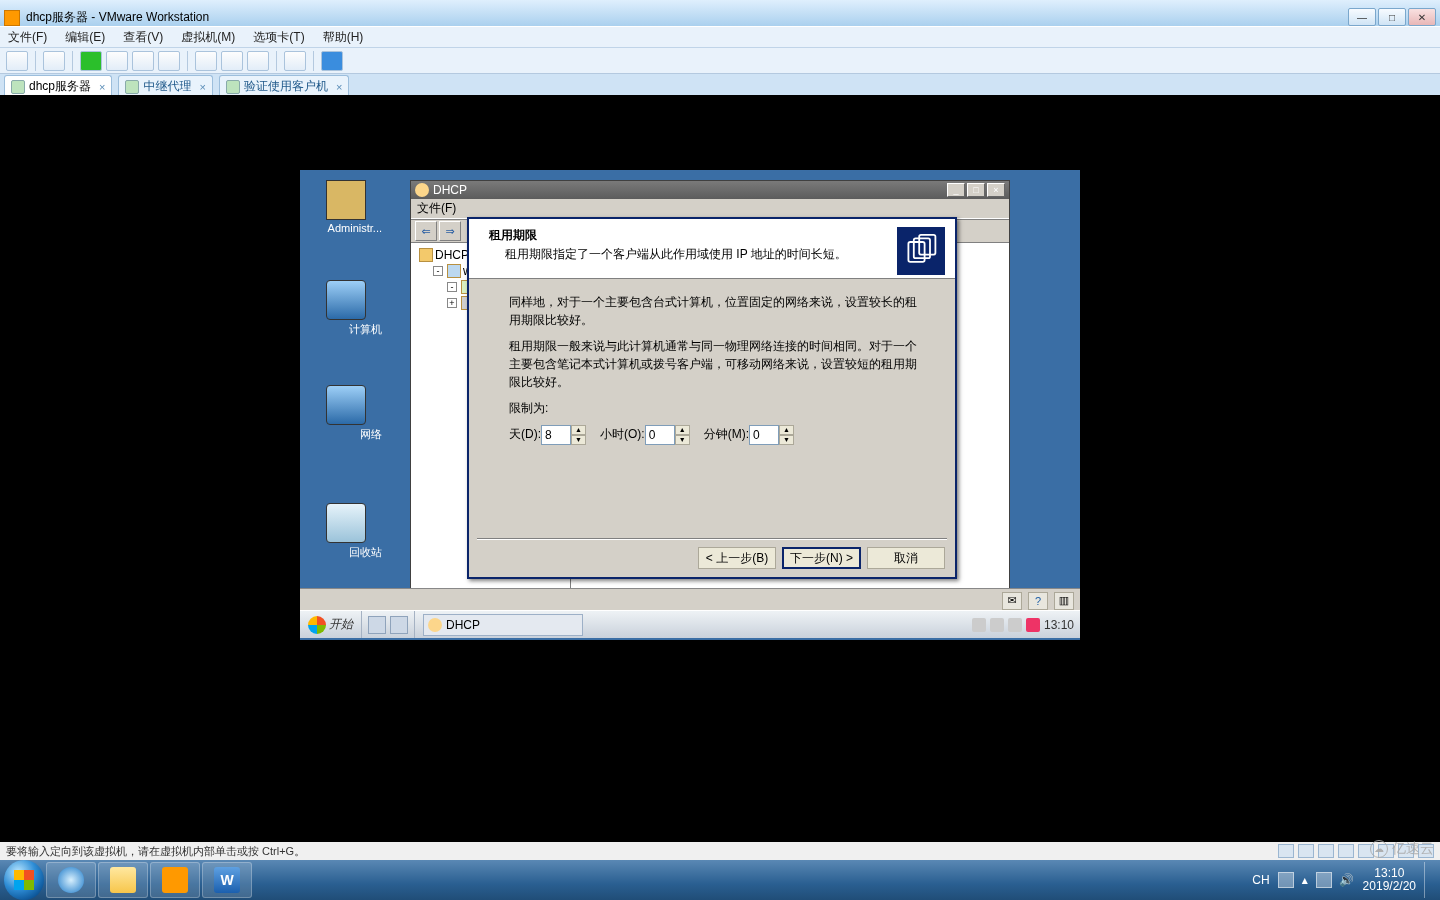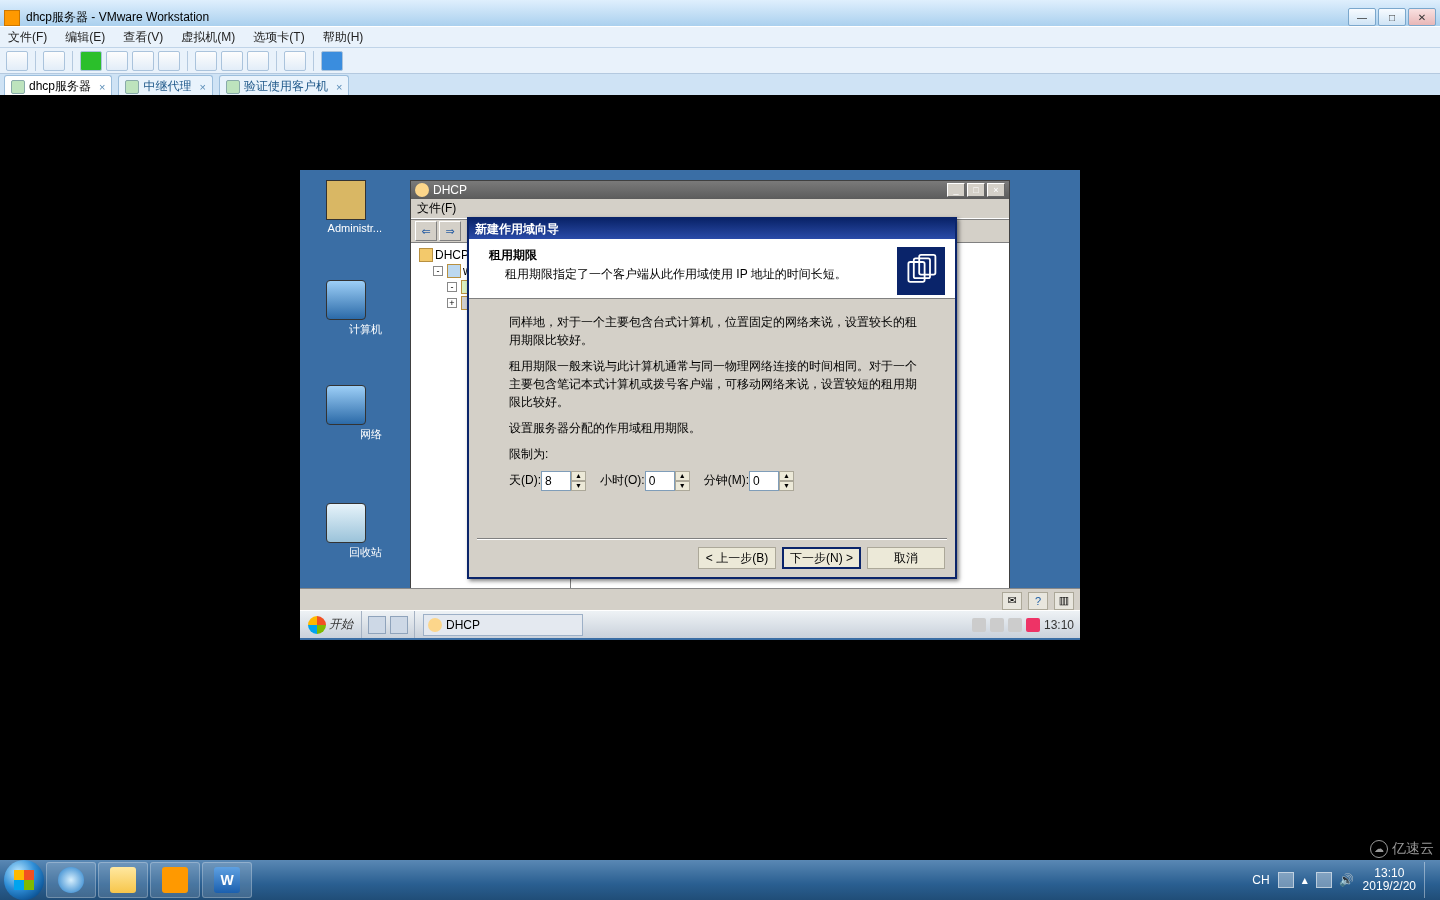--- a/index.html
+++ b/index.html
@@ -230,42 +230,38 @@
                 <span class="treebox">+</span>
                 <span class="tico" style="background:#cfcfcf"></span>
               </div>
           </div>
           <div class="right-pane">
             <span>必须</span>
           </div>
         </div>
 
         <div class="wizard">
-          <div class="wiz-title">
-            <span>新建作用域向导</span>
-          </div>
           <div class="wiz-head">
             <div class="wiz-head-text">
               <div class="h1">租用期限</div>
               <div class="h2">租用期限指定了一个客户端从此作用域使用 IP 地址的时间长短。</div>
             </div>
             <div class="wiz-head-img">
               <svg viewBox="0 0 40 40">
                   <g fill="none" stroke="#fff" stroke-width="2">
                     <rect x="6" y="10" width="18" height="22" rx="2"></rect>
                     <rect x="12" y="6" width="18" height="22" rx="2"></rect>
                     <rect x="18" y="2" width="18" height="22" rx="2"></rect>
                   </g>
                 </svg>
             </div>
           </div>
           <div class="wiz-body">
             <p>同样地，对于一个主要包含台式计算机，位置固定的网络来说，设置较长的租用期限比较好。</p>
             <p>租用期限一般来说与此计算机通常与同一物理网络连接的时间相同。对于一个主要包含笔记本式计算机或拨号客户端，可移动网络来说，设置较短的租用期限比较好。</p>
-            <p>设置服务器分配的作用域租用期限。</p>
             <p>限制为:</p>
             <div class="spinners">
               <div class="spinner-col">
                 <span>天(D):</span>
                 <div class="spinner">
                   <input value="8" style="">
                   <div class="arr">
                       <div>▲</div>
                       <div>▼</div>
                     </div>
@@ -326,20 +322,33 @@
           <div class="tray-ico"></div>
           <div class="tray-ico"></div>
           <div class="tray-ico" style="background:#e36"></div>
           <span>13:10</span>
         </div>
       </div>
 
     </div>
   </div>
 
+  <div class="host-status">
+    <span>要将输入定向到该虚拟机，请在虚拟机内部单击或按 Ctrl+G。</span>
+    <div class="r">
+      <div></div>
+      <div></div>
+      <div></div>
+      <div></div>
+      <div></div>
+      <div></div>
+      <div></div>
+      <div></div>
+    </div>
+  </div>
 
   <div class="watermark">
     <span class="c">☁</span>
     <span>亿速云</span>
   </div>
 
   <div class="win7-taskbar">
     <div class="start-orb">
         <div class="flag"></div>
       </div>

